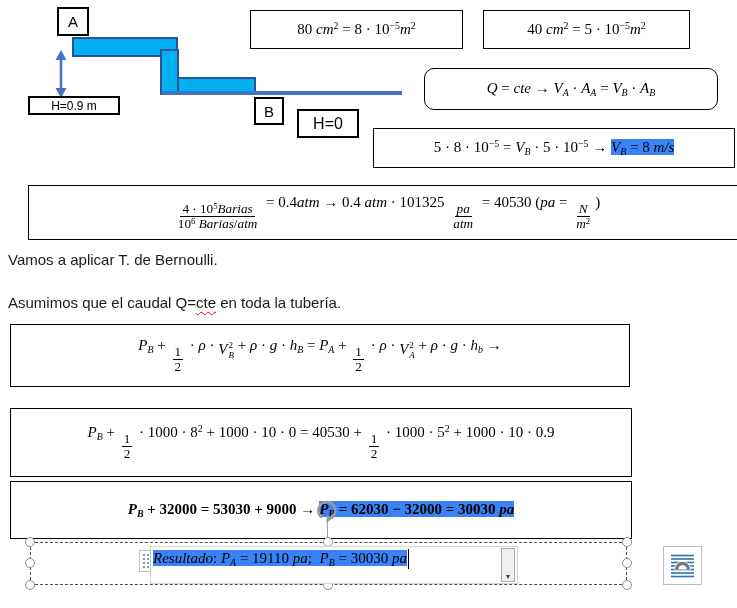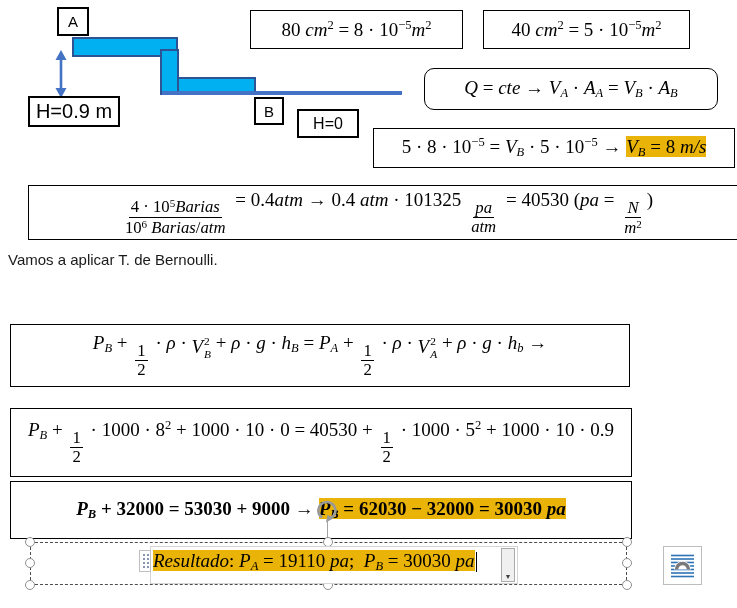--- a/index.html
+++ b/index.html
@@ -5,21 +5,21 @@
   * { box-sizing: border-box; margin: 0; padding: 0; }
   body { background:#fff; }
   .page{ position:relative; width:737px; height:608px; background:#fff;
          font-family:"Liberation Sans",sans-serif; overflow:hidden; }
 
   
   .shape-box{ position:absolute; background:#fff; border:2px solid #000;
               display:flex; align-items:center; justify-content:center;
               font-size:15px; color:#000; }
   .lbl-a  { left:57px;  top:7px;  width:32px; height:29px; }
-  .lbl-h09{ left:28px;  top:96px; width:92px; height:31px; font-size:20px;}
+  .lbl-h09{ left:28px;  top:96px; width:92px; height:19px; font-size:12px;}
   .lbl-b  { left:254px; top:97px; width:30px; height:28px; }
   .lbl-h0 { left:297px; top:109px; width:62px; height:29px; font-size:16px;}
 
   .pipe{ position:absolute; background:#00B0F0; border:2px solid #2E5395; }
   .pipe-upper{ left:72px;  top:37px; width:106px; height:20px; }
   .pipe-vert { left:160px; top:49px; width:19px;  height:46px; }
   .pipe-lower{ left:177px; top:77px; width:79px;  height:18px; }
   .pipe-line { position:absolute; left:162px; top:91px; width:240px; height:4px; background:#4472C4; }
   .harrow{ position:absolute; left:52px; top:50px; }
 
@@ -28,26 +28,26 @@
           display:flex; align-items:center; justify-content:center; }
   .bx-80 { left:250px; top:10px;  width:213px; height:39px; }
   .bx-50 { left:483px; top:10px;  width:207px; height:39px; }
   .bx-q  { left:424px; top:68px;  width:294px; height:42px;border-radius:10px; }
   .bx-vb { left:373px; top:128px; width:362px; height:40px; }
   .bx-bar{ left:28px;  top:185px; width:717px; height:55px; }
   .bx-b1 { left:10px;  top:324px; width:620px; height:63px; }
   .bx-b2 { left:10px;  top:408px; width:622px; height:69px; }
   .bx-b3 { left:10px;  top:481px; width:622px; height:58px;font-weight:bold; }
 
-  .eq{ font-family:"Liberation Serif",serif; font-size:19px; color:#000;
+  .eq{ font-family:"Liberation Serif",serif; font-size:15px; color:#000;
        white-space:pre; line-height:1.25; }
   .eq .it{ font-style:italic; }
   .eq .sb{ font-size:66%; font-style:italic; vertical-align:-22%; }
   .eq .sp{ font-size:66%; vertical-align:42%; }
-  .eq .hl{ background:#eab308;margin-top:8px; }
+  .eq .hl{ background:#3b82f6;margin-top:8px; }
   .frac{ display:inline-flex; flex-direction:column; align-items:center;
          vertical-align:-38%; font-size:88%; line-height:1.1; margin:0 3px; }
   .ftp{ border-bottom:1px solid #000; padding:0 2px; }
   .fbt{ padding:0 2px; }
   .ssw{ display:inline-flex; vertical-align:-18%; }
   .stk{ display:inline-flex; flex-direction:column; font-size:60%;
         line-height:1.15; margin-left:1px; justify-content:center; }
   .stk .ssb{ font-style:italic; }
 
   
@@ -129,20 +129,21 @@
     <div class="eq"><span class="it">P</span><span class="sb">B</span><span class=""> + </span><span class="frac"><span class="ftp"><span class="">1</span></span><span class="fbt"><span class="">2</span></span></span><span class=""> · </span><span class="it">ρ</span><span class=""> · </span><span class="ssw"><span class="it">V</span><span class="stk"><span>2</span><span class="ssb">B</span></span></span><span class=""> + </span><span class="it">ρ</span><span class=""> · </span><span class="it">g</span><span class=""> · </span><span class="it">h</span><span class="sb">B</span><span class=""> = </span><span class="it">P</span><span class="sb">A</span><span class=""> + </span><span class="frac"><span class="ftp"><span class="">1</span></span><span class="fbt"><span class="">2</span></span></span><span class=""> · </span><span class="it">ρ</span><span class=""> · </span><span class="ssw"><span class="it">V</span><span class="stk"><span>2</span><span class="ssb">A</span></span></span><span class=""> + </span><span class="it">ρ</span><span class=""> · </span><span class="it">g</span><span class=""> · </span><span class="it">h</span><span class="sb">b</span><span class=""> →</span></div>
   </div>
   <div class="eqbox bx-b2">
     <div class="eq"><span class="it">P</span><span class="sb">B</span><span class=""> + </span><span class="frac"><span class="ftp"><span class="">1</span></span><span class="fbt"><span class="">2</span></span></span><span class=""> · 1000 · 8</span><span class="sp">2</span><span class=""> + 1000 · 10 · 0 = 40530 + </span><span class="frac"><span class="ftp"><span class="">1</span></span><span class="fbt"><span class="">2</span></span></span><span class=""> · 1000 · 5</span><span class="sp">2</span><span class=""> + 1000 · 10 · 0.9</span></div>
   </div>
   <div class="eqbox bx-b3">
     <div class="eq"><span class="it">P</span><span class="sb">B</span><span class=""> + 32000 = 53030 + 9000 → </span><span class="hl"><span class="it">P</span><span class="sb">B</span><span class=""> = 62030 − 32000 = 30030 </span><span class="it">pa</span></span></div>
   </div>
 
   <p class="para p1">Vamos a aplicar T. de Bernoulli.</p>
+  <p class="para p2"><span>Asumimos que el caudal Q=</span><span class="wavy">cte</span><span> en toda la tubería.</span></p>
 
   <svg class="rotate" width="26" height="26" viewBox="0 0 26 26">
     <path d="M7 20.5 A 8.5 8.5 0 1 1 15.5 21.2" fill="none" stroke="#9a9a9a" stroke-width="2.6"></path>
     <polygon points="11,25.5 18,21.6 12.6,17.6" fill="#9a9a9a"></polygon>
   </svg>
   <div class="connector"></div>
 
   <div class="selrect"></div>
 
   <div class="handle" style="left:25px;top:537px"></div>

